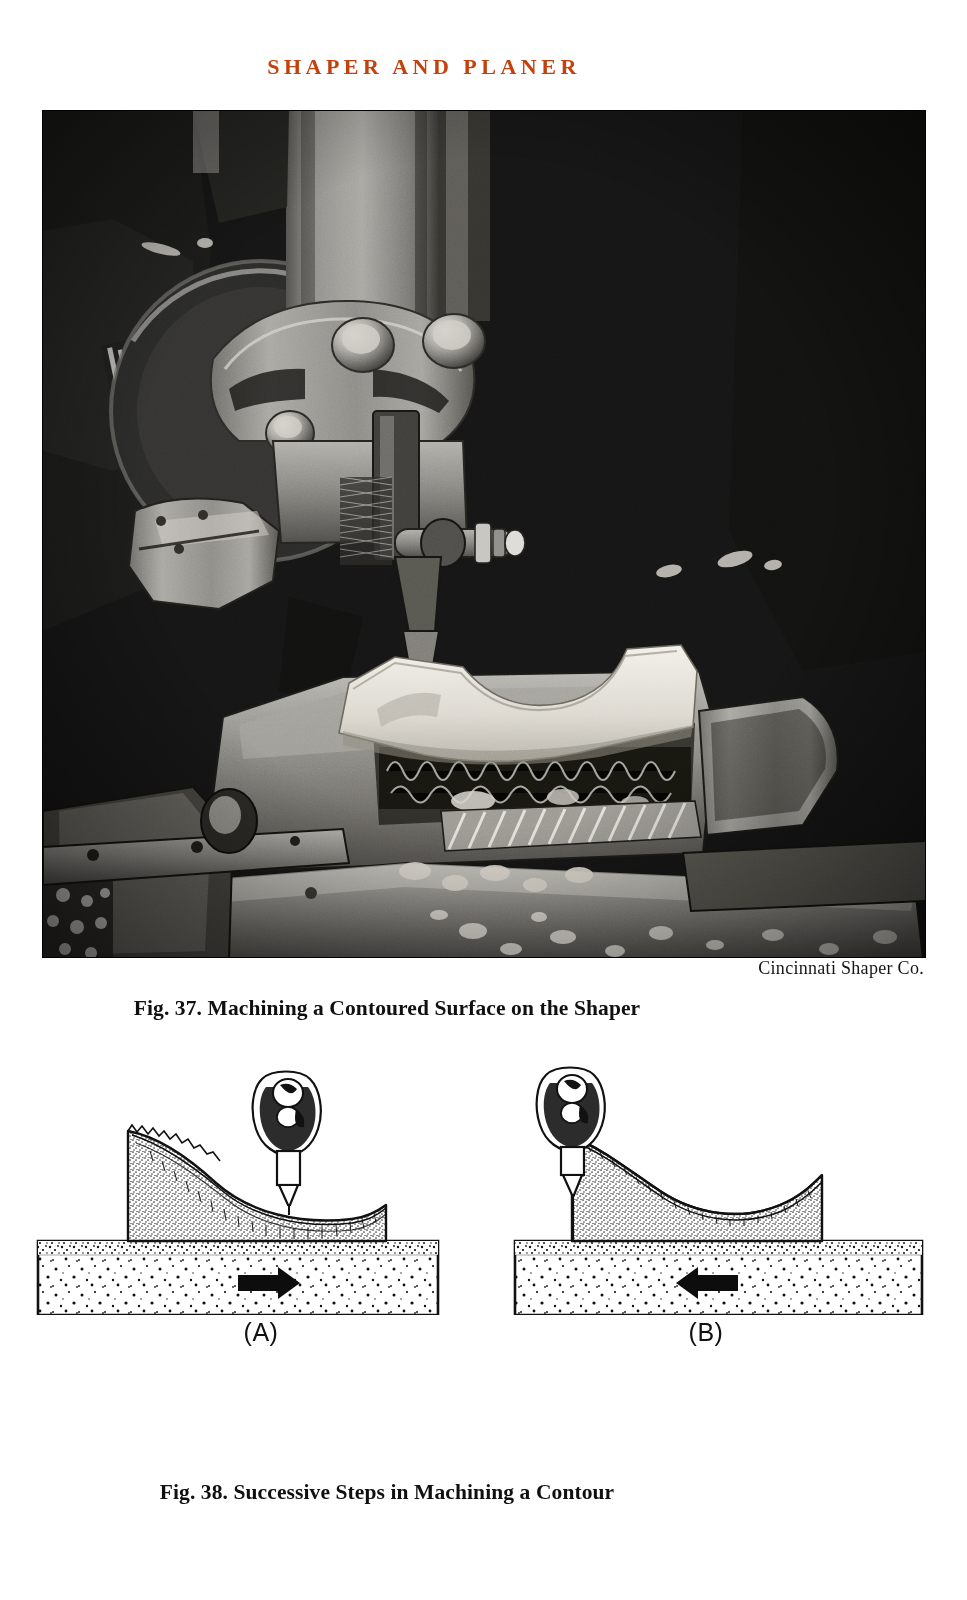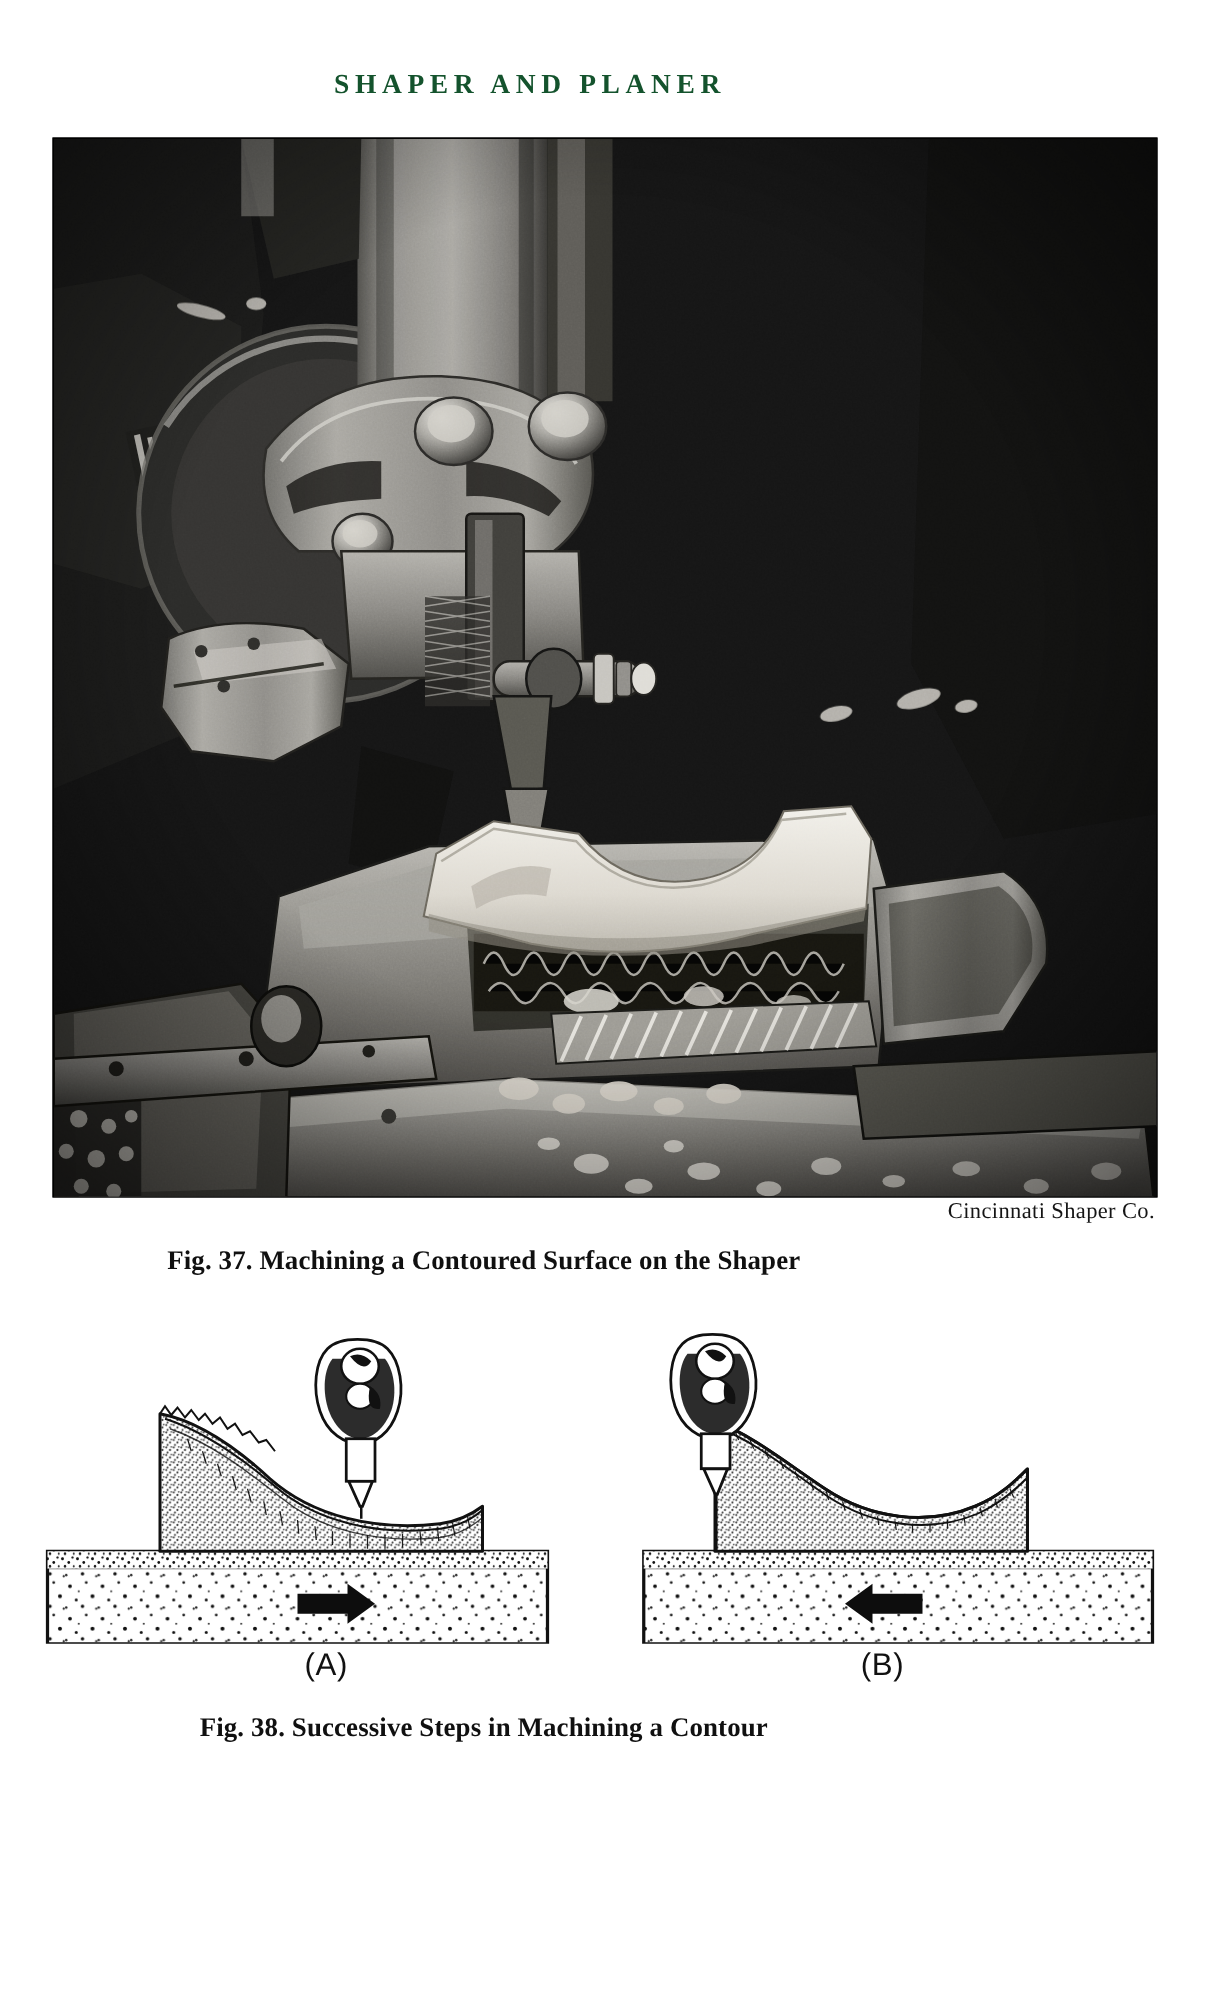--- a/index.html
+++ b/index.html
@@ -20,21 +20,21 @@
   .page-header {
     position: absolute;
     top: 54px;
     left: 0;
     width: 848px;
     text-align: center;
     font-family: "Liberation Serif", "DejaVu Serif", serif;
     font-weight: bold;
     font-size: 22px;
     letter-spacing: 4.5px;
-    color: #14532d;
+    color: #c2410c;
   }
 
   
   .photo-figure {
     position: absolute;
     left: 42px;
     top: 110px;
     width: 884px;
   }
   .photo-frame {
@@ -67,21 +67,21 @@
     left: 0;
     width: 774px;
     text-align: center;
     font-family: "Liberation Serif", "DejaVu Serif", serif;
     font-weight: bold;
     font-size: 21.5px;
     letter-spacing: 0.1px;
     color: #101010;
   }
   #caption-37 { top: 996px; }
-  #caption-38 { top: 1370px; font-family: Liberation Serif, serif; }
+  #caption-38 { top: 1480px; font-family: Liberation Serif, serif; }
 
   
   .diagram-figure {
     position: absolute;
     left: 0;
     top: 1055px;
     width: 967px;
     height: 260px;
   }
   .diagram-figure svg { display: block; }

